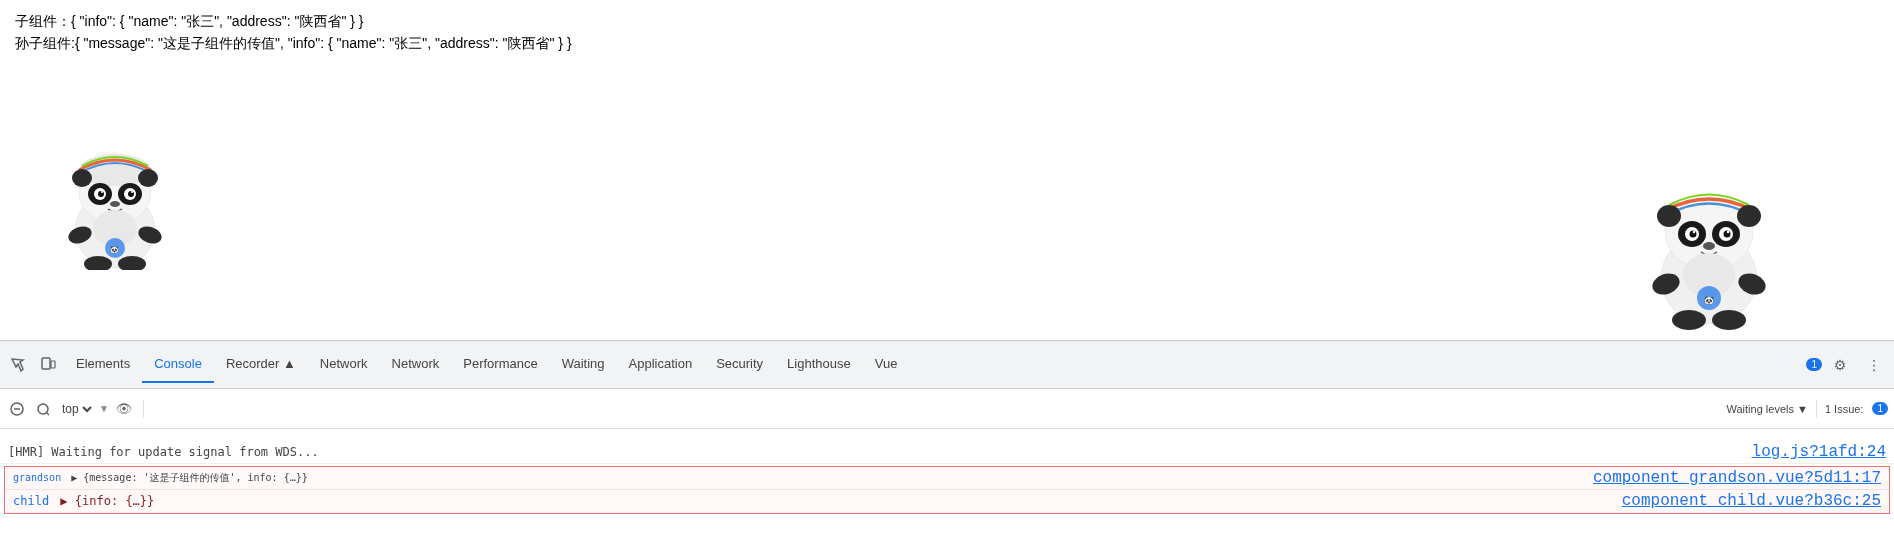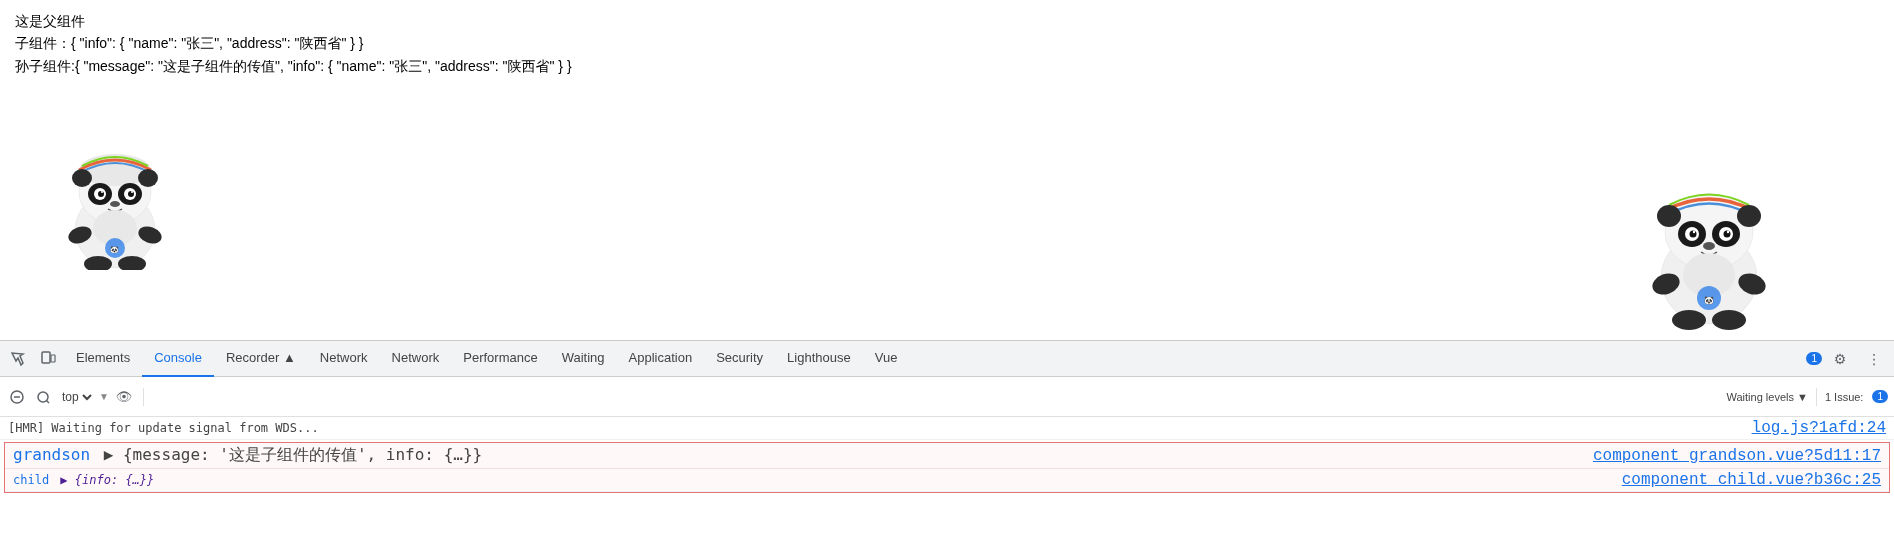--- a/index.html
+++ b/index.html
@@ -49,21 +49,21 @@
       display: flex;
       flex-direction: column;
     }
 
     
     #devtools-tabs {
       display: flex;
       align-items: center;
       background: #f1f3f4;
       border-bottom: 1px solid #ccc;
-      height: 36px;
+      height: 48px;
       padding: 0 4px;
     }
 
     .devtools-icon-btn {
       width: 28px;
       height: 28px;
       display: flex;
       align-items: center;
       justify-content: center;
       cursor: pointer;
@@ -189,41 +189,41 @@
     .console-line {
       padding: 2px 8px;
       border-bottom: 1px solid #f0f0f0;
       display: flex;
       align-items: flex-start;
       min-height: 20px;
     }
 
     .console-line.hmr {
       color: #333;
+      margin-top: 12px;
     }
 
     .console-label {
       color: #1a73e8;
       margin-right: 4px;
     }
 
     .file-link {
       margin-left: auto;
       color: #1a73e8;
       font-size: 16px;
       cursor: pointer;
       text-decoration: underline;
       white-space: nowrap;
     }
   </style>
 </head>
 <body>
 
 <div id="main-content">
-  <div class="page-text">这是父组件</div>
   <div class="page-text">子组件：{ "info": { "name": "张三", "address": "陕西省" } }</div>
   <div class="page-text">孙子组件:{ "message": "这是子组件的传值", "info": { "name": "张三", "address": "陕西省" } }</div>
 
   <div class="panda-left">
     <svg viewBox="0 0 110 130" xmlns="http://www.w3.org/2000/svg">
 
       <ellipse cx="55" cy="90" rx="40" ry="38" fill="#f0f0f0" stroke="#ddd" stroke-width="0.5"></ellipse>
 
       <ellipse cx="55" cy="52" rx="36" ry="32" fill="#f5f5f5" stroke="#ddd" stroke-width="0.5"></ellipse>
 
@@ -399,29 +399,29 @@
   <div id="console-content">
 
     <div class="console-line hmr" style="display:flex; justify-content:space-between; align-items:center;">
       <span style="font-family: monospace; font-size:12px; color:#444;">[HMR] Waiting for update signal from WDS...</span>
       <span class="file-link">log.js?1afd:24</span>
     </div>
 
     <div style="border: 1.5px solid #e57373; margin: 2px 4px; background:#fff8f8;">
 
       <div class="console-line" style="display:flex; justify-content:space-between; align-items:center; border-bottom: 1px solid #f0e0e0;">
-        <span style="font-family:monospace; font-size:16px; color:#444;">
+        <span style="font-family:monospace; font-size:10px; color:#444;">
           <span class="console-label" style="color:#1a73e8;">grandson</span>
           <span style="color:#444;">▶ {message: '这是子组件的传值', info: {…}}</span>
         </span>
         <span class="file-link">component_grandson.vue?5d11:17</span>
       </div>
 
       <div class="console-line" style="display:flex; justify-content:space-between; align-items:center;">
         <span style="font-family:monospace; font-size:12px; color:#444;">
           <span class="console-label" style="color:#1a73e8;">child</span>
-          <span style="color:#4c1d95;font-style:italic;">▶ {info: {…}}</span>
+          <span style="color:#7f1d1d;">▶ {info: {…}}</span>
         </span>
         <span class="file-link">component_child.vue?b36c:25</span>
       </div>
     </div>
   </div>
 </div>
 
 </body></html>

